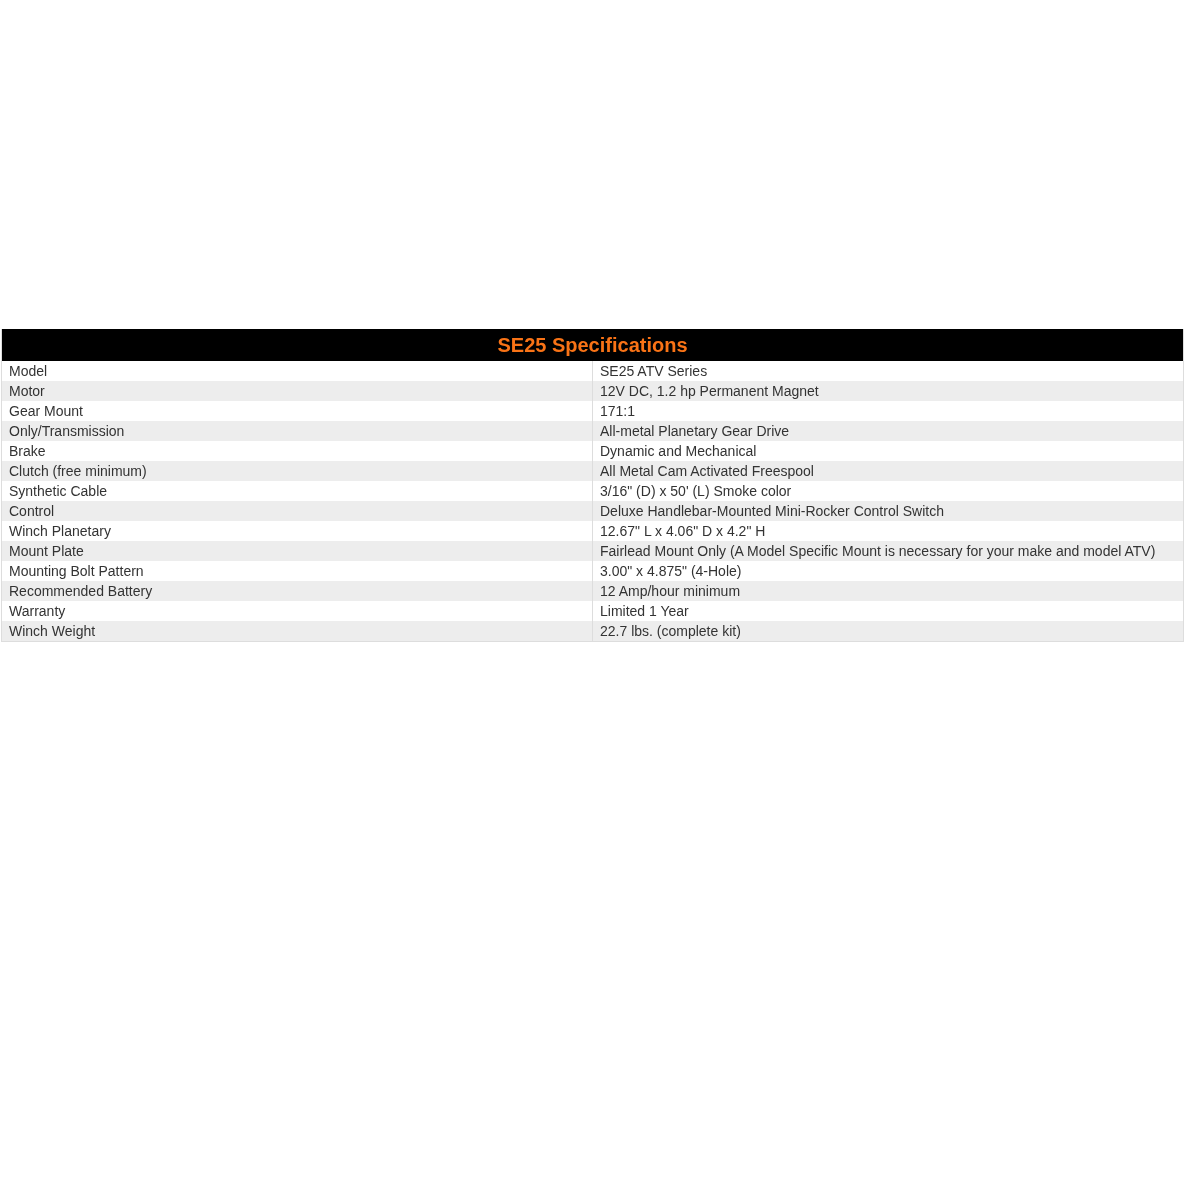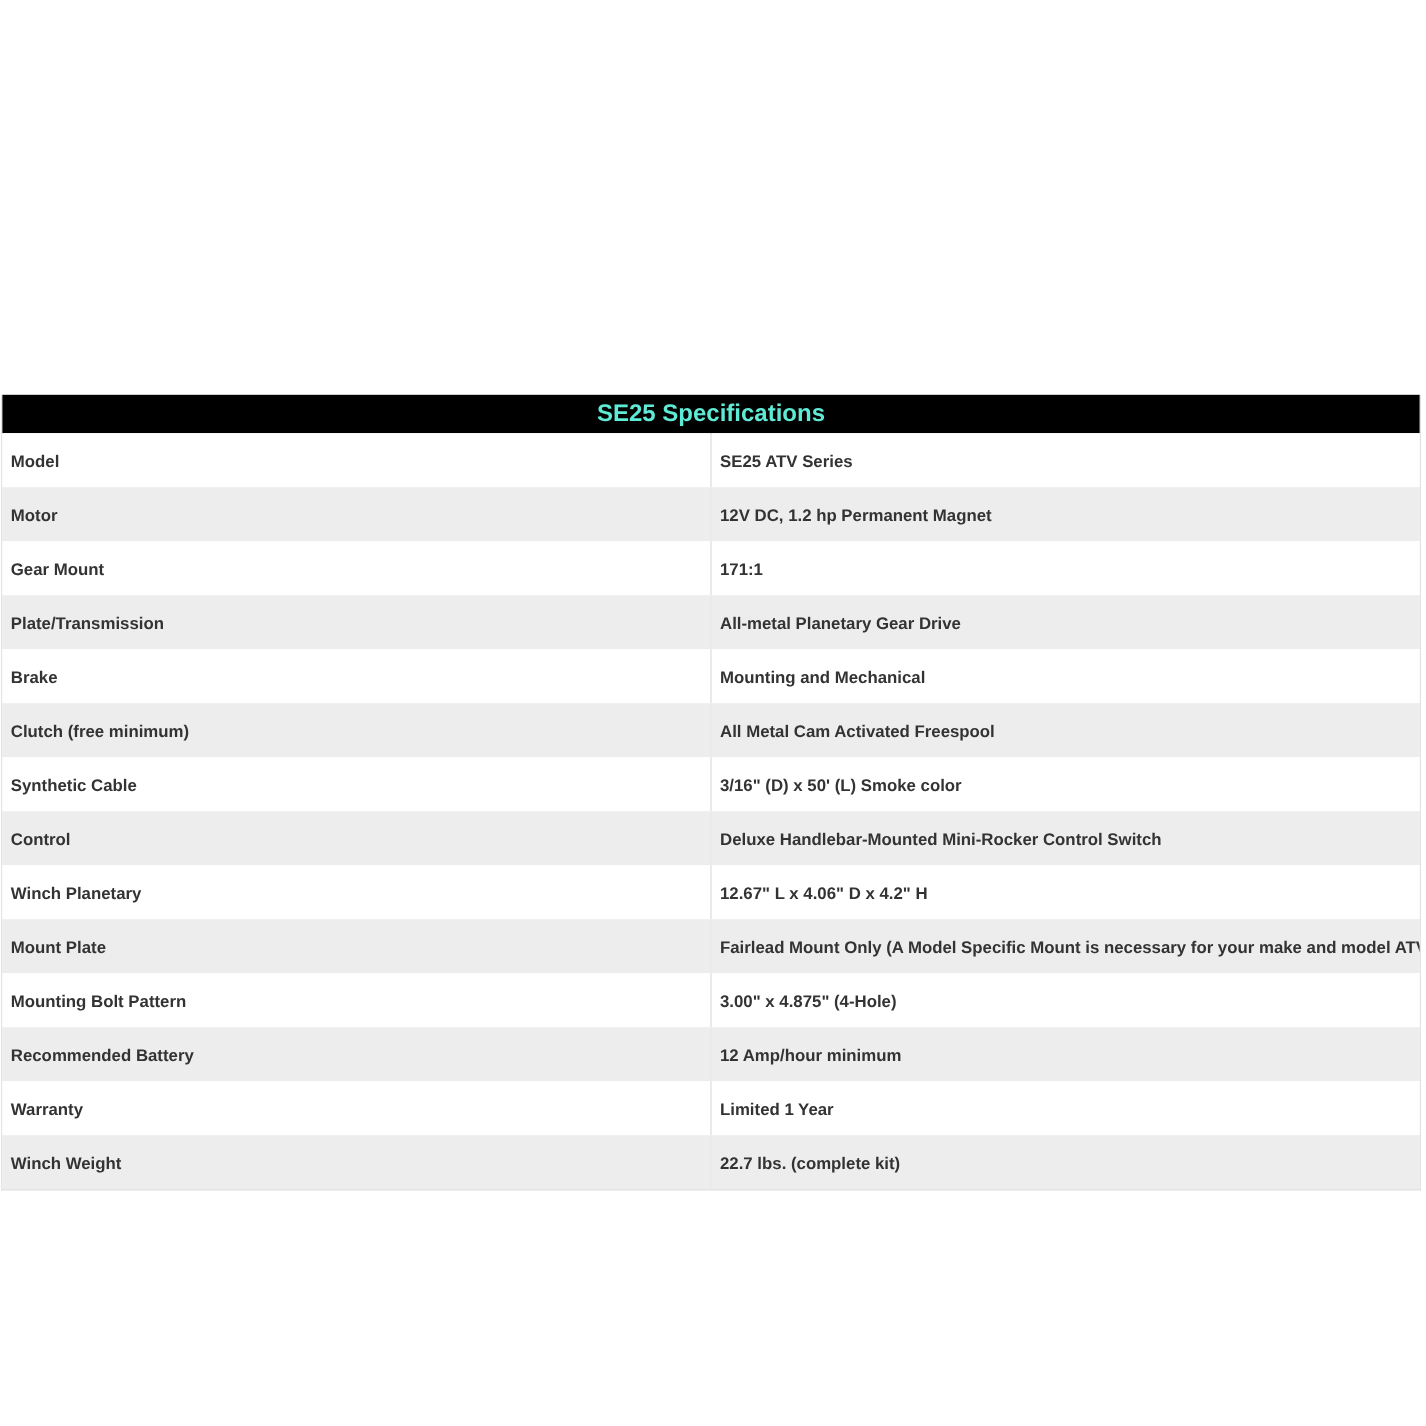--- a/index.html
+++ b/index.html
@@ -21,33 +21,33 @@
     border-top: none;
     box-sizing: border-box;
   }
   table.spec-table {
     width: 100%;
     border-collapse: collapse;
     table-layout: fixed;
   }
   table.spec-table th.title-cell {
     background: #000000;
-    color: #5eead4;
+    color: #f97316;
     font-size: 20px;
     font-weight: bold;
     text-align: center;
     height: 32px;
     padding: 0;
     letter-spacing: 0;
   }
   table.spec-table td {
     font-size: 14px;
-    font-weight: bold;
+    font-weight: normal;
     color: #333333;
-    height: 45px;
+    height: 20px;
     padding: 0 8px 0 7px;
     vertical-align: middle;
     white-space: nowrap;
     overflow: hidden;
   }
   table.spec-table td.label-cell {
     width: 208px;
     border-right: 1px solid #dddddd;
   }
   table.spec-table tbody tr:nth-child(even) {
@@ -74,26 +74,26 @@
         </tr>
         <tr>
           <td class="label-cell">Motor</td>
           <td class="value-cell">12V DC, 1.2 hp Permanent Magnet</td>
         </tr>
         <tr>
           <td class="label-cell">Gear Mount</td>
           <td class="value-cell">171:1</td>
         </tr>
         <tr>
-          <td class="label-cell">Plate/Transmission</td>
+          <td class="label-cell">Only/Transmission</td>
           <td class="value-cell">All-metal Planetary Gear Drive</td>
         </tr>
         <tr>
           <td class="label-cell">Brake</td>
-          <td class="value-cell">Mounting and Mechanical</td>
+          <td class="value-cell">Dynamic and Mechanical</td>
         </tr>
         <tr>
           <td class="label-cell">Clutch (free minimum)</td>
           <td class="value-cell">All Metal Cam Activated Freespool</td>
         </tr>
         <tr>
           <td class="label-cell">Synthetic Cable</td>
           <td class="value-cell">3/16" (D) x 50' (L) Smoke color</td>
         </tr>
         <tr>

